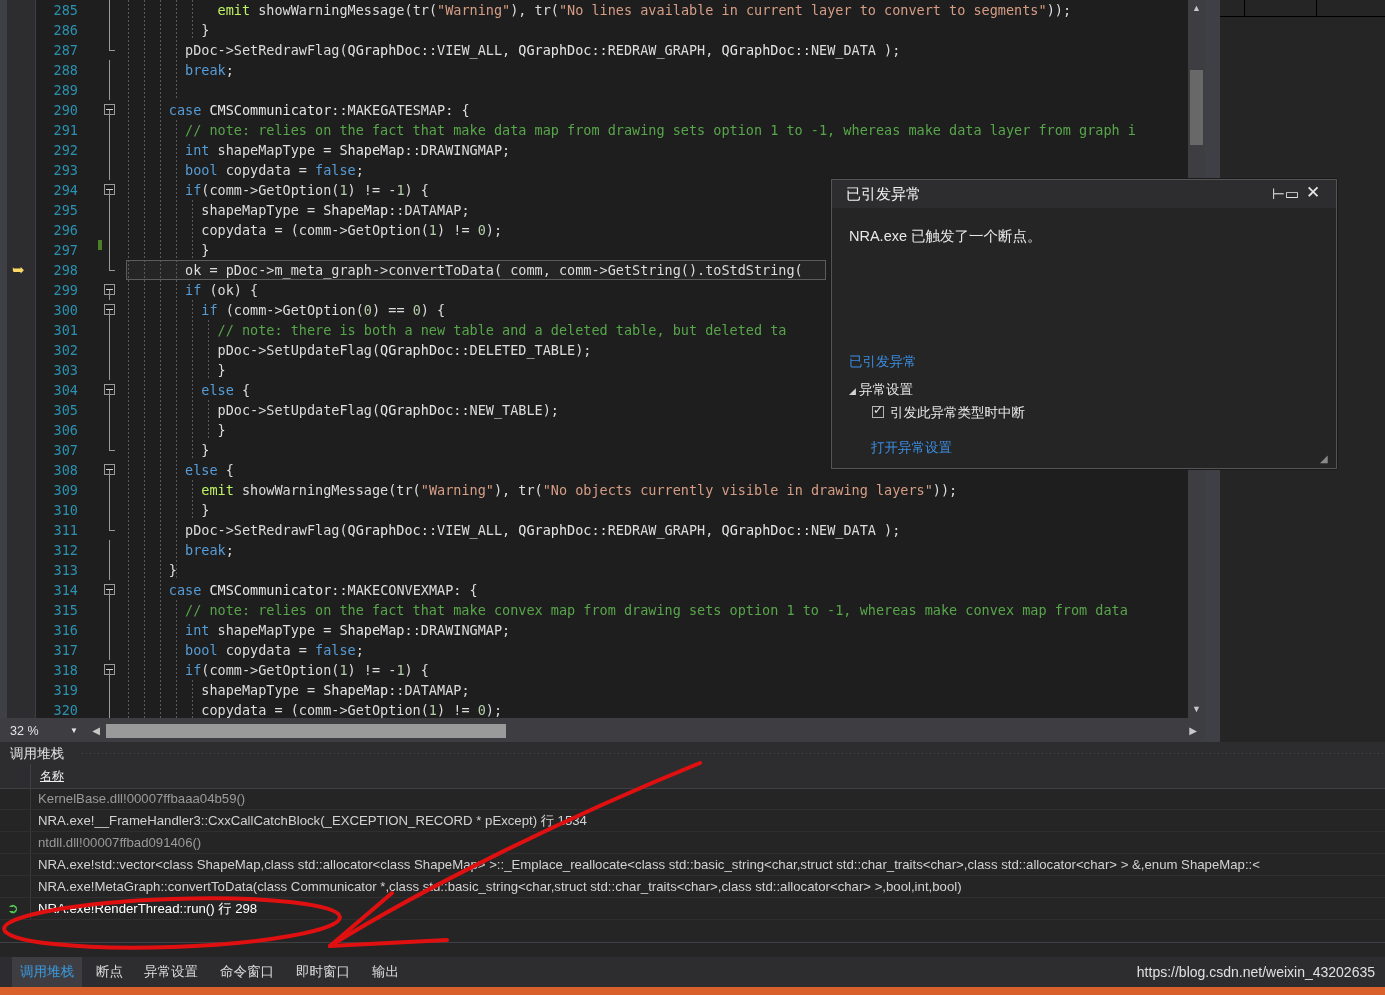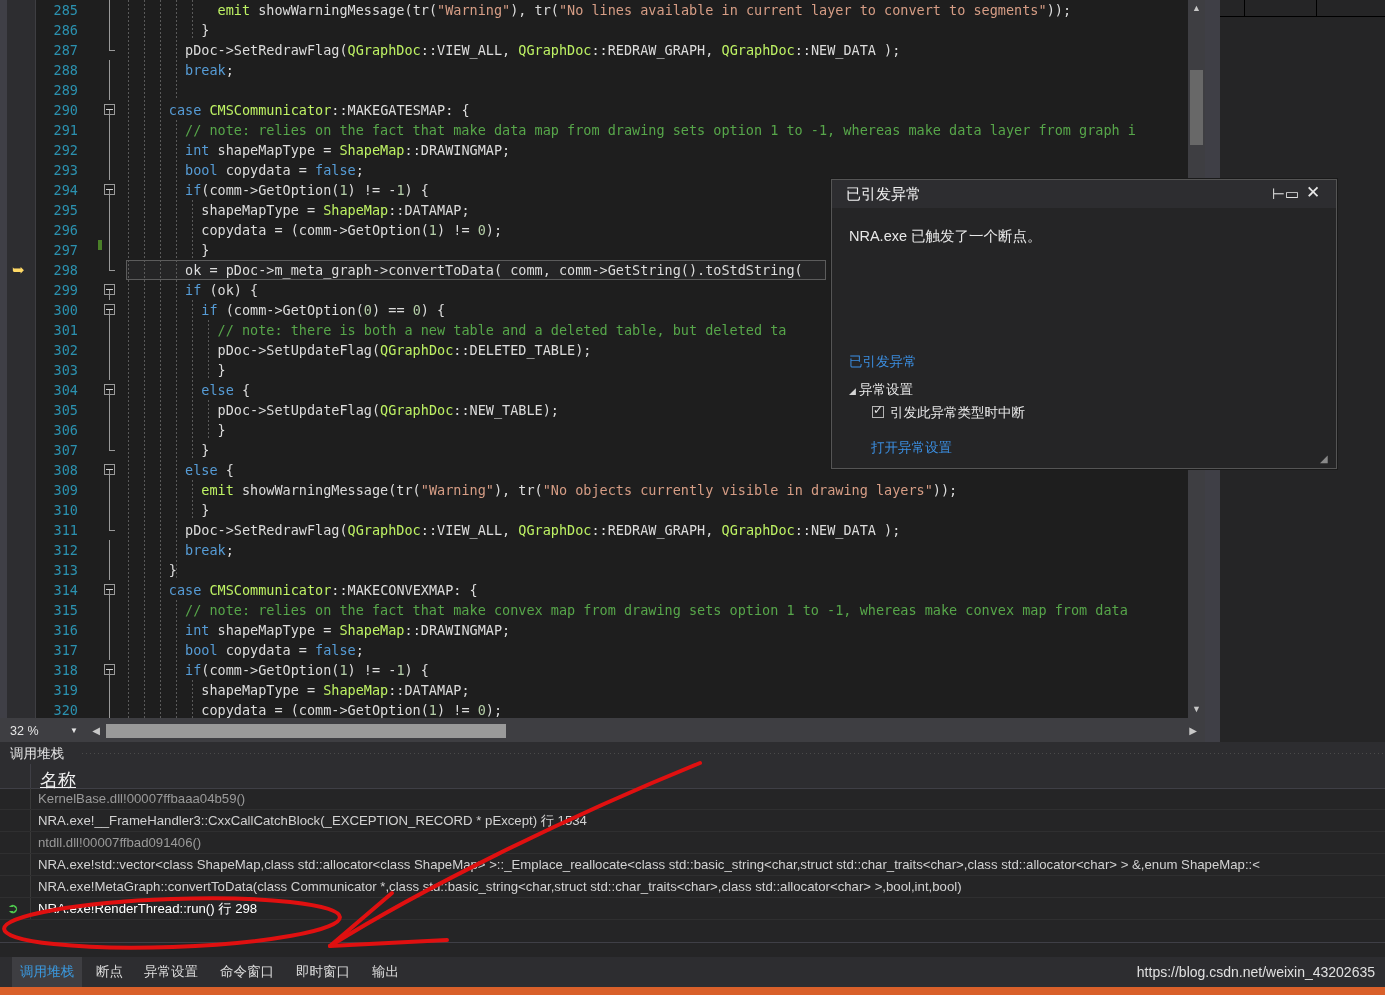--- a/index.html
+++ b/index.html
@@ -31,21 +31,21 @@
   .code-text{
     position:absolute;left:120px;top:0;
     font-family:"DejaVu Sans Mono","Liberation Mono",monospace;font-size:13.5px;
     color:#dcdcdc;white-space:pre;letter-spacing:0px;
   }
   .indent-guides{position:absolute;left:120px;top:0;height:20px;width:1085px;pointer-events:none;}
   .ig{position:absolute;top:0;width:1px;height:20px;
       background:repeating-linear-gradient(to bottom,#5a5a5a 0 2px,transparent 2px 4px);}
   
   .k{color:#569cd6;}      
-  .kc{color:#bef264;}     
+  .kc{color:#e5e5e5;}     
   .s{color:#d69d85;}      
   .c{color:#57a64a;}      
   .p{color:#bef264;}      
   .n{color:#b5cea8;}      
   .pl{color:#dcdcdc;}     
   
   .cur-line-box{
     position:absolute;left:126px;top:0px;height:20px;width:700px;
     border:1px solid #5c5c5c;box-sizing:border-box;background:#252526;
   }
@@ -103,21 +103,21 @@
   #exception-dialog .grip{position:absolute;right:4px;bottom:3px;width:12px;height:12px;color:#8a8a8a;font-size:10px;}
 
   
   #callstack-panel{position:absolute;left:0;top:742px;width:1385px;height:215px;background:#252526;}
   #cs-titlebar{position:absolute;left:0;top:0;width:1385px;height:22px;background:#2d2d30;}
   #cs-titlebar .t{position:absolute;left:10px;top:3px;font-size:13.5px;color:#e4e4e4;}
   #cs-titlebar .dots{position:absolute;left:82px;top:0;right:0;height:22px;
      background:repeating-linear-gradient(to right,#4a4a4a 0 1px,transparent 1px 4px) center/auto 1px no-repeat;}
   #cs-colhdr{position:absolute;left:0;top:22px;width:1385px;height:24px;background:#2d2d30;border-bottom:1px solid #3f3f46;}
   #cs-colhdr .ic{position:absolute;left:0;top:0;width:30px;height:24px;border-right:1px solid #3f3f46;}
-  #cs-colhdr .name{position:absolute;left:40px;top:4px;font-size:18px;color:#efefef;text-decoration:underline;}
+  #cs-colhdr .name{position:absolute;left:40px;top:4px;font-size:12px;color:#efefef;text-decoration:underline;}
   #cs-rows{position:absolute;left:0;top:46px;width:1385px;}
   .cs-row{position:relative;height:21px;line-height:21px;border-bottom:1px solid #2f2f30;}
   .cs-row .marker{position:absolute;left:0;top:0;width:30px;height:21px;border-right:1px solid #3a3a3a;}
   .cs-row .txt{position:absolute;left:38px;top:0;font-size:13.2px;color:#d2d2d2;white-space:nowrap;}
   .cs-row.current .txt{color:#ffffff;}
   .cs-row.dim .txt{color:#9a9a9a;}
   .cs-arrow{position:absolute;left:7px;top:3px;font-size:14px;color:#4ec94e;line-height:14px;}
   #cs-bottomline{position:absolute;left:0;top:200px;width:1385px;height:1px;background:#3f3f46;}
 
   

